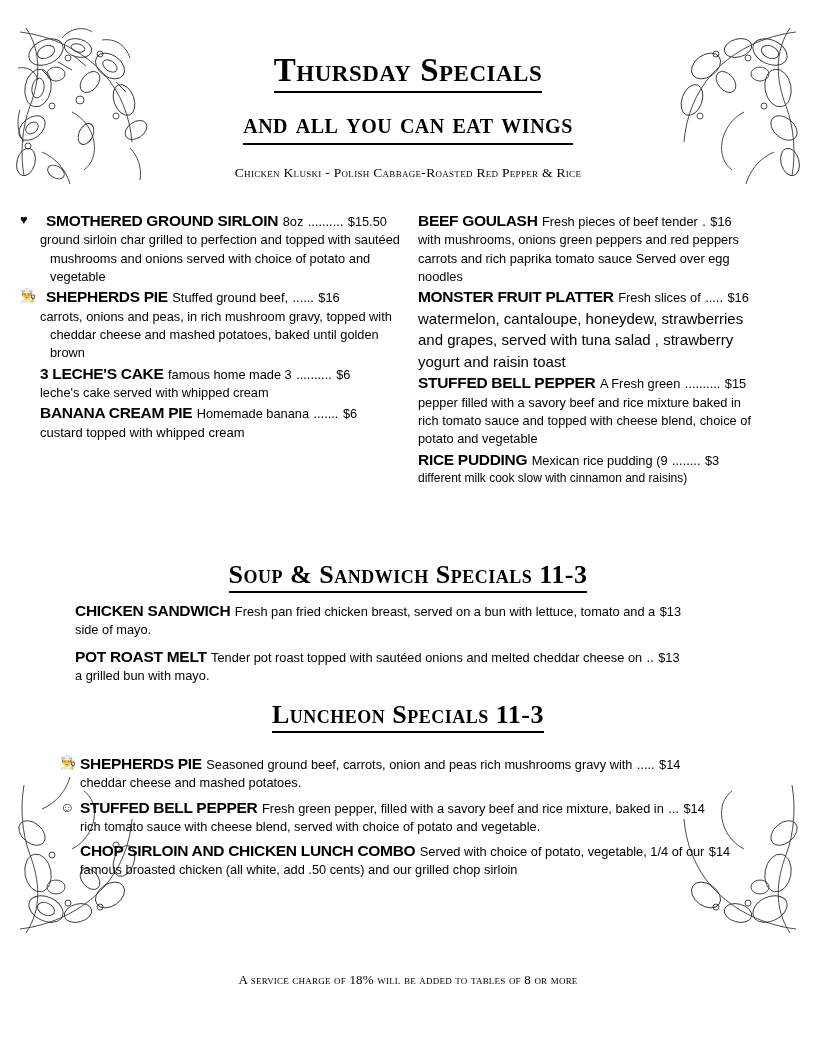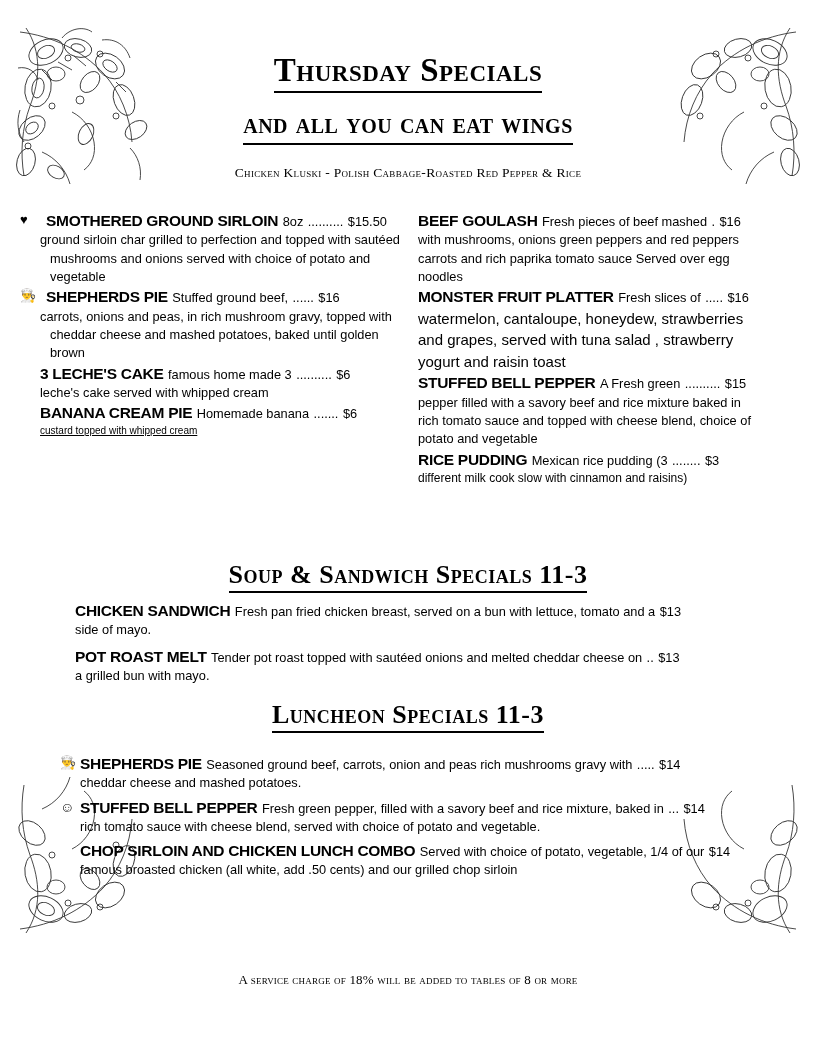--- a/index.html
+++ b/index.html
@@ -296,30 +296,30 @@
         <span class="dots">..........</span>
         <span class="price">$6</span>
         <div style="font-size:12.8px;line-height:1.44;">leche's cake served with whipped cream</div>
       </div>
 
       <div class="item" style="margin-left:10px;">
         <span class="item-head">Banana Cream Pie</span>
         <span class="item-desc">Homemade banana</span>
         <span class="dots">.......</span>
         <span class="price">$6</span>
-        <div style="font-size:10px;line-height:1.44;text-decoration:underline;">custard topped with whipped cream</div>
+        <div style="font-size:13px;line-height:1.44;">custard topped with whipped cream</div>
       </div>
 
     </div>
 
     <div class="col col-right">
 
       <div class="item">
         <span class="item-head">Beef Goulash</span>
-        <span class="item-desc">Fresh pieces of beef mashed</span>
+        <span class="item-desc">Fresh pieces of beef tender</span>
         <span class="dots">.</span>
         <span class="price">$16</span>
         <div style="font-size:12.8px;line-height:1.44;">with mushrooms, onions green peppers and red peppers carrots and rich paprika tomato sauce Served over egg noodles</div>
       </div>
 
       <div class="item">
         <span class="item-head">Monster Fruit Platter</span>
         <span class="item-desc">Fresh slices of</span>
         <span class="dots">.....</span>
         <span class="price">$16</span>
@@ -329,21 +329,21 @@
       <div class="item">
         <span class="item-head">Stuffed Bell Pepper</span>
         <span class="item-desc">A Fresh green</span>
         <span class="dots">..........</span>
         <span class="price">$15</span>
         <div style="font-size:12.8px;line-height:1.44;">pepper filled with a savory beef and rice mixture baked in rich tomato sauce and topped with cheese blend, choice of potato and vegetable</div>
       </div>
 
       <div class="item">
         <span class="item-head">Rice Pudding</span>
-        <span class="item-desc">Mexican rice pudding (3</span>
+        <span class="item-desc">Mexican rice pudding (9</span>
         <span class="dots">........</span>
         <span class="price">$3</span>
         <div style="font-size:12px;line-height:1.44;">different milk cook slow with cinnamon and raisins)</div>
       </div>
 
     </div>
   </div>
 
   <div class="soup-wrap">
     <div class="section-head">

